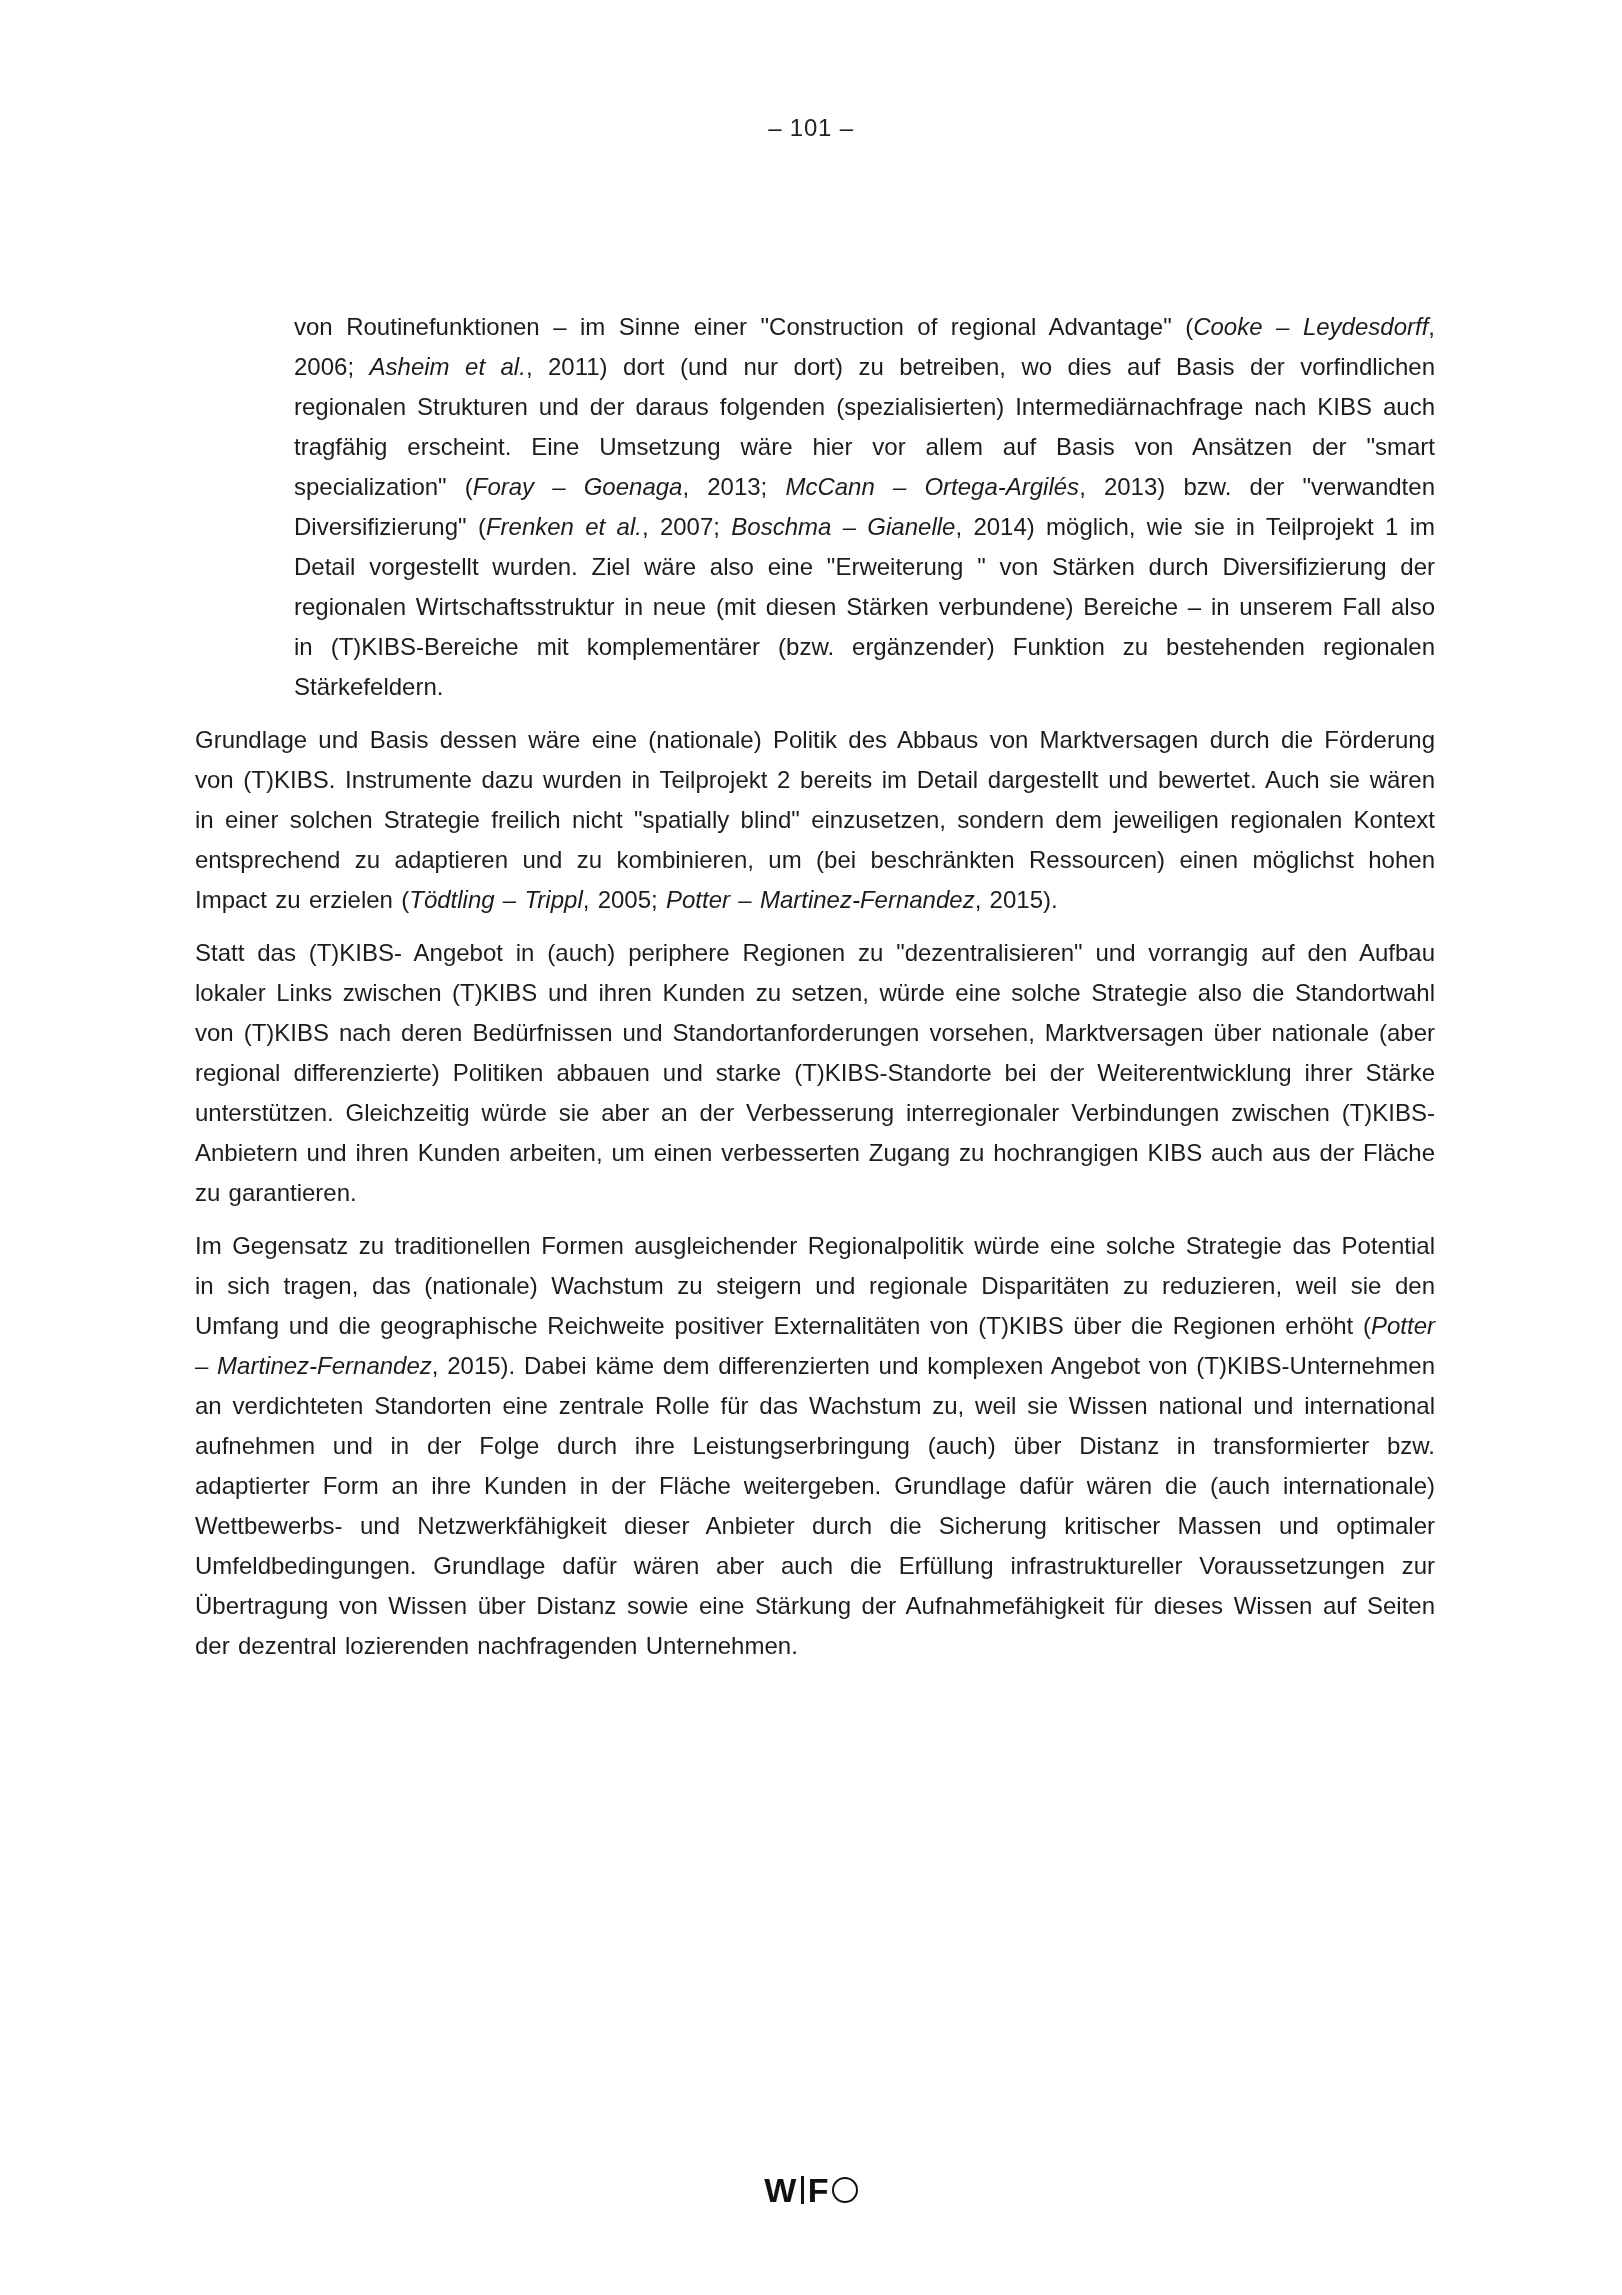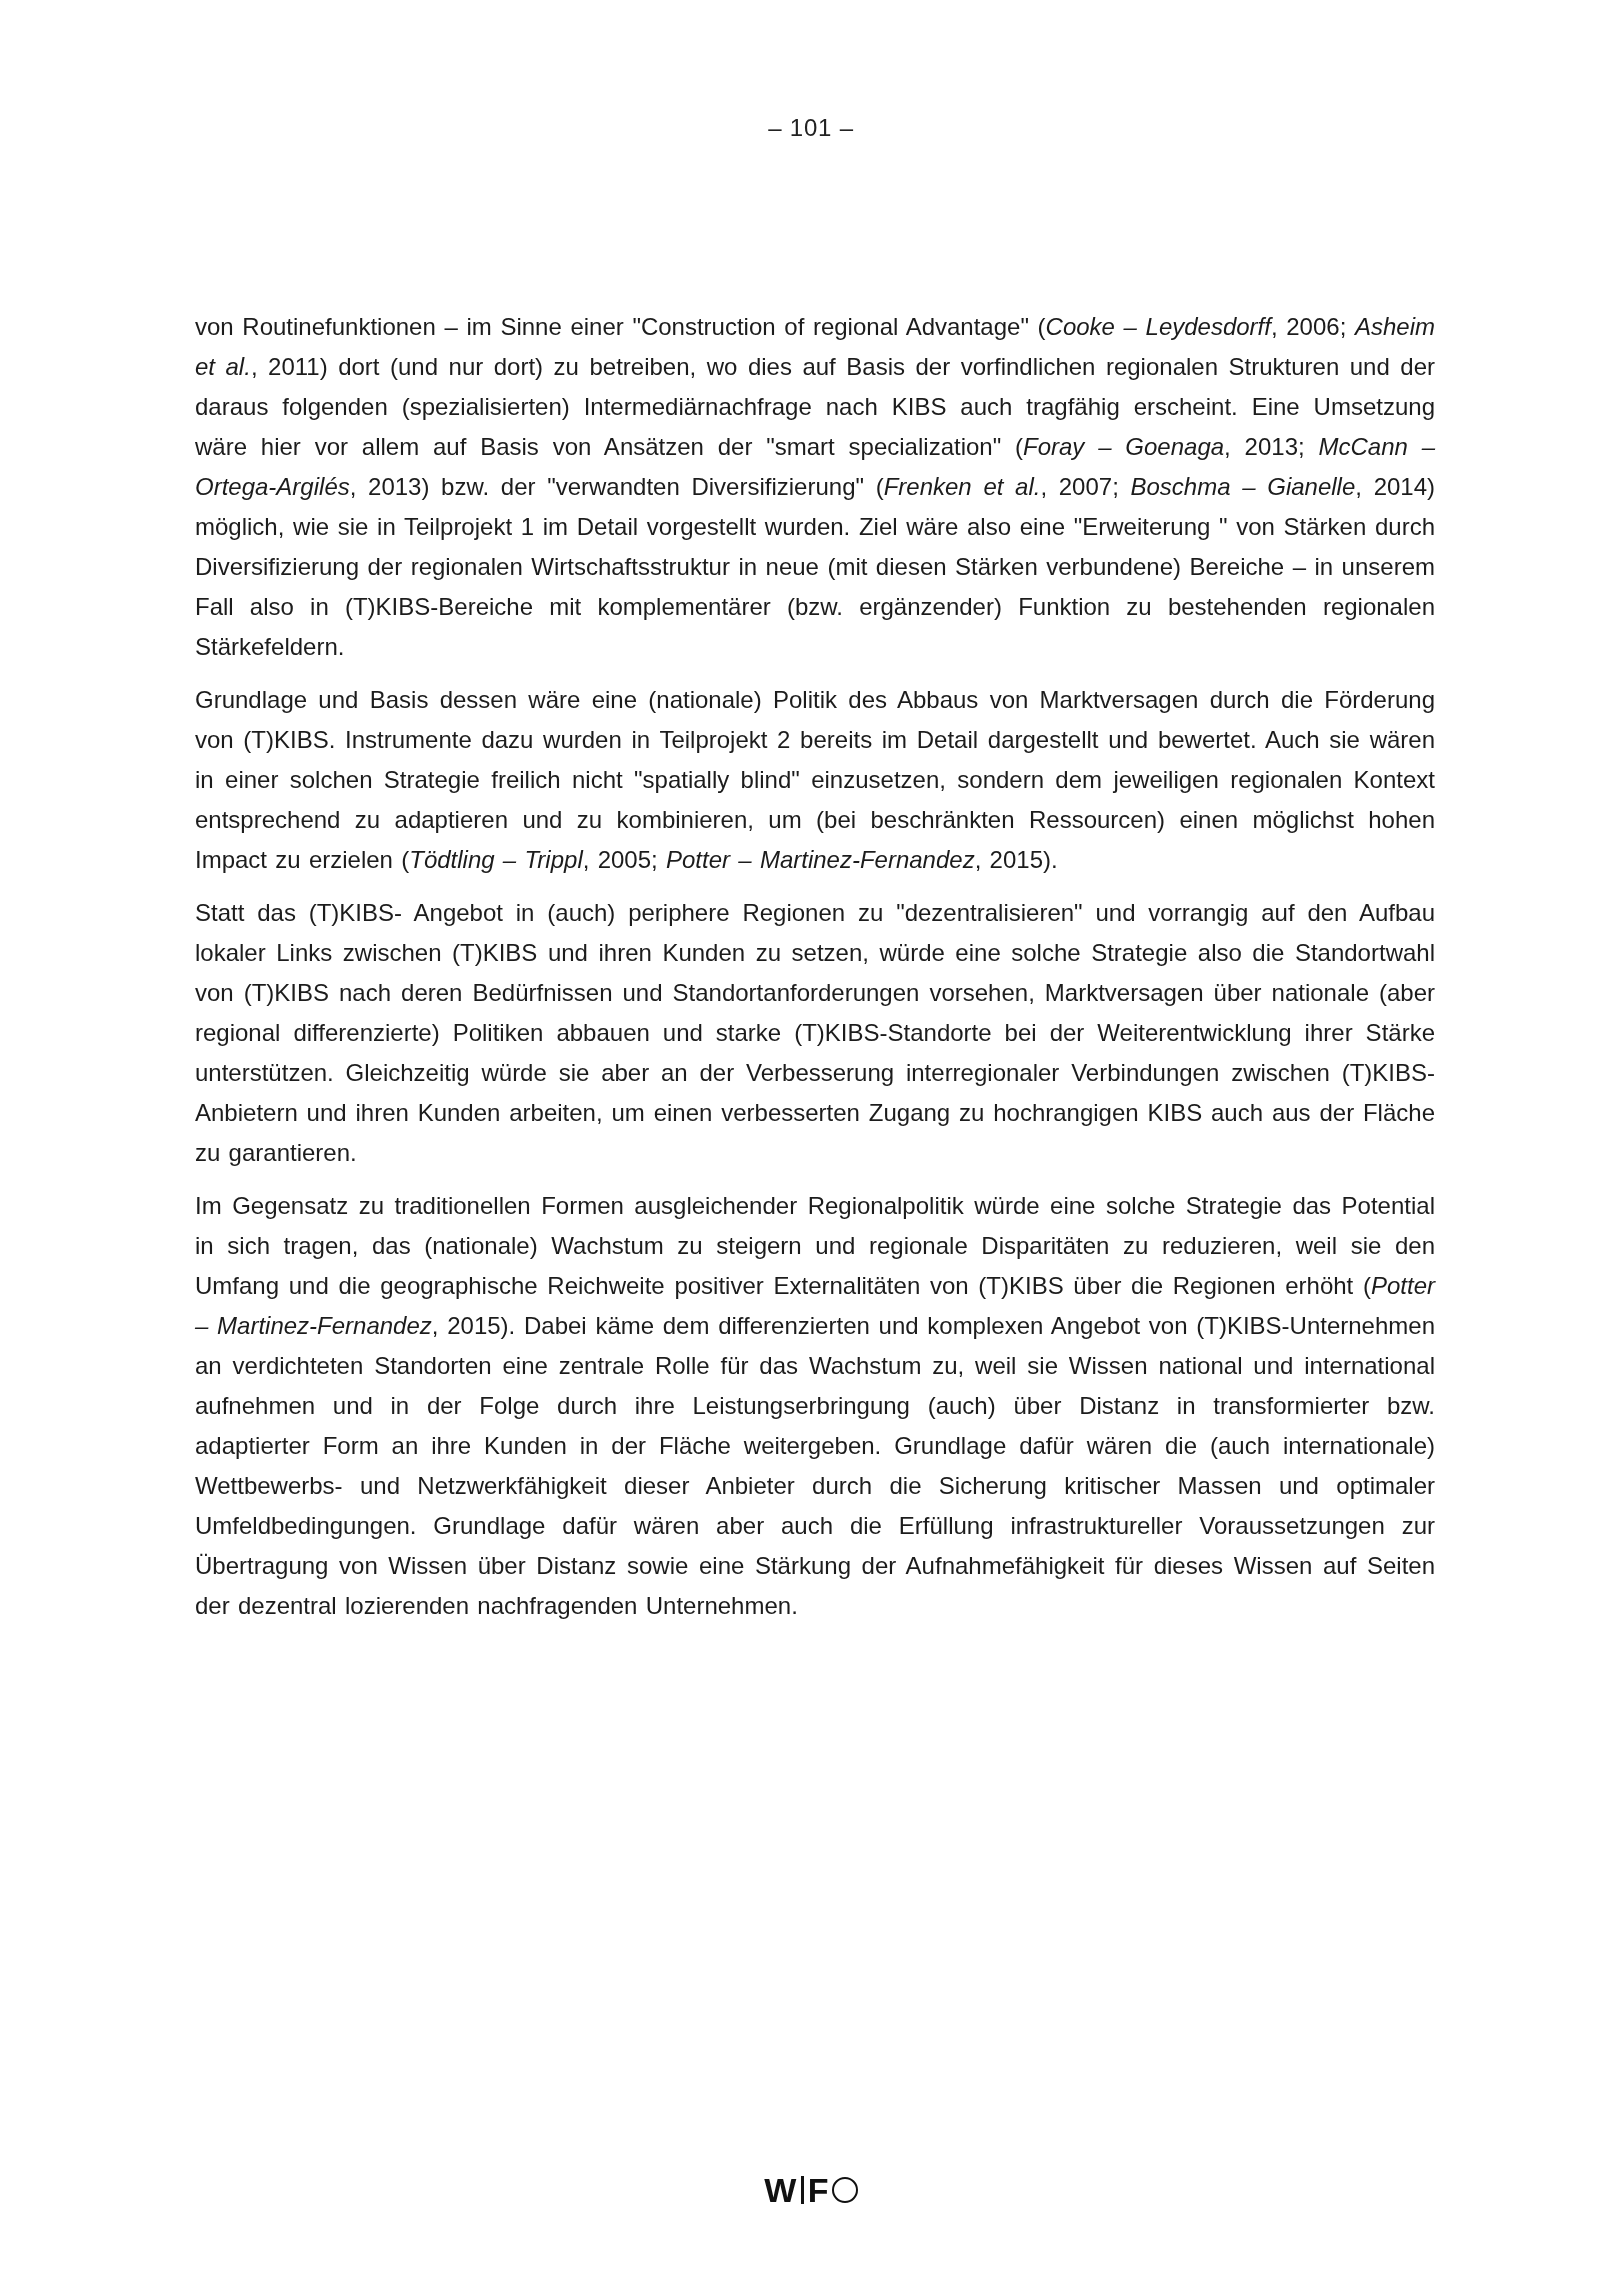--- a/index.html
+++ b/index.html
@@ -34,20 +34,21 @@
   }
   .content p {
     margin: 0 0 13px 0;
     font-size: 24px;
     line-height: 40px;
     text-align: justify;
     word-spacing: 1.6px;
     color: #1c1c1c;
   }
   .content p.indented {
+    margin-left: 99px;
   }
   .run-italic { font-style: italic; }
   .run-underline { }
   .footer {
     position: absolute;
     bottom: 88px;
     left: 0;
     right: 0;
     text-align: center;
   }

